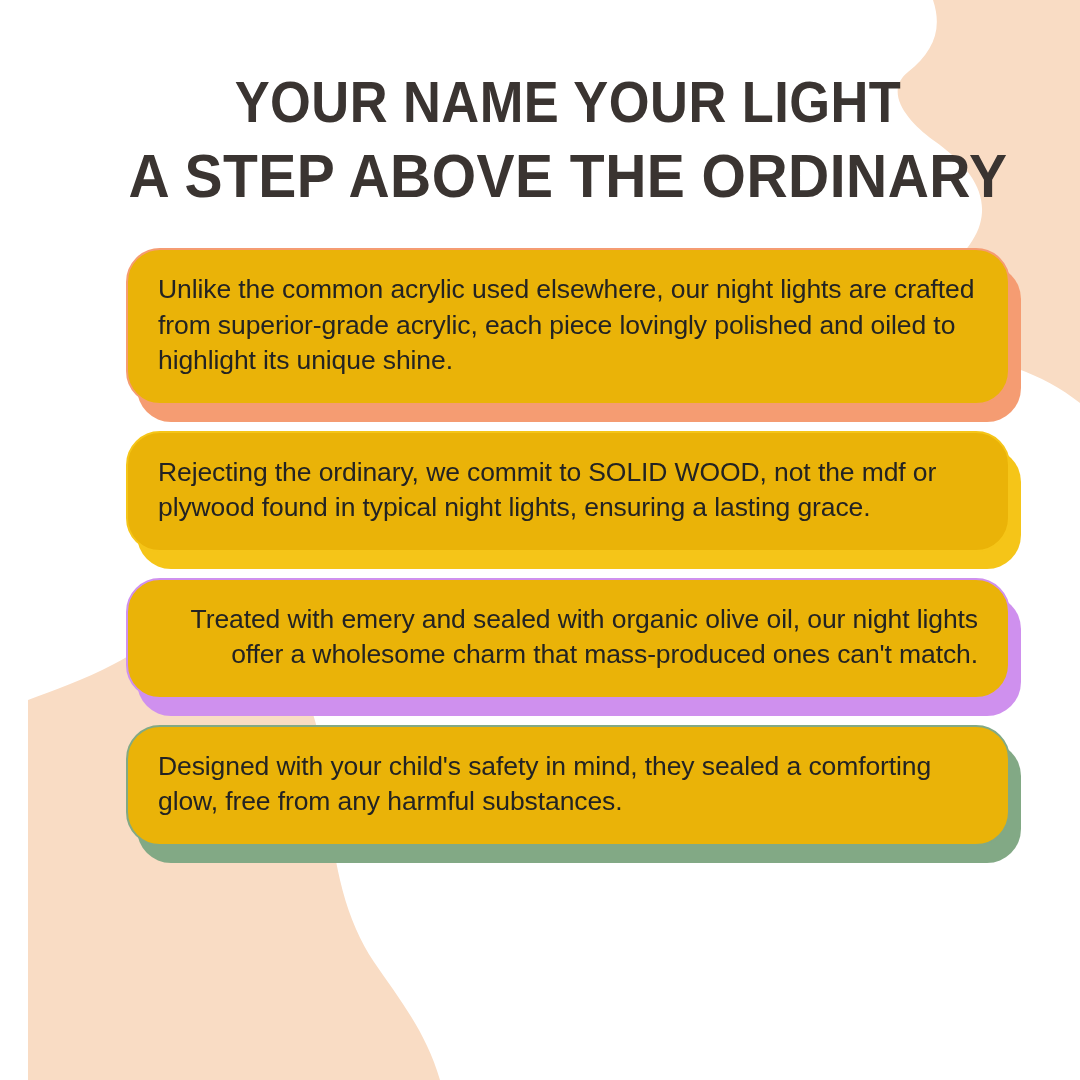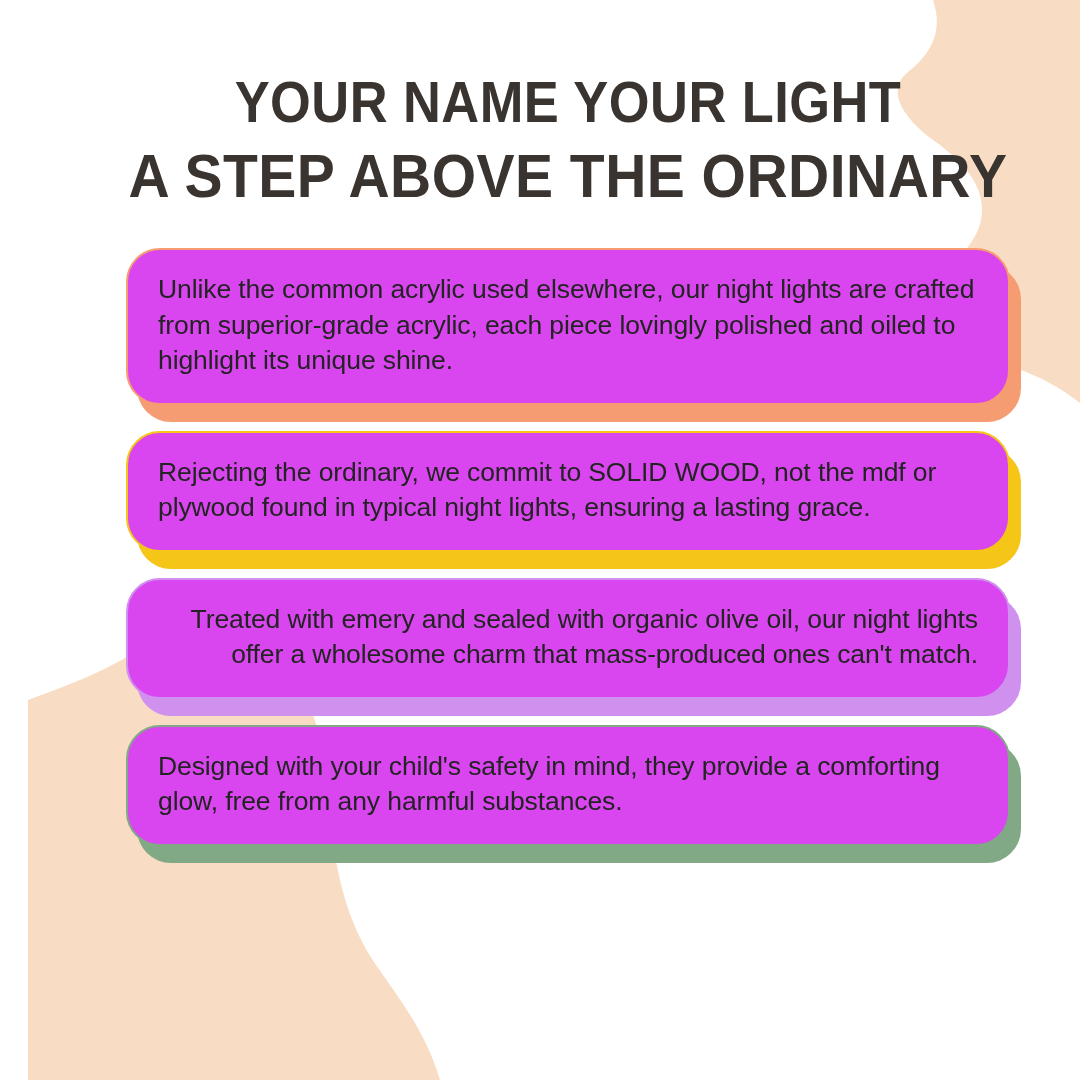--- a/index.html
+++ b/index.html
@@ -78,21 +78,21 @@
     left: 11px;
     top: 17px;
     right: -11px;
     bottom: -17px;
     border-radius: 34px;
   }
 
   
   .card-face {
     position: relative;
-    background: #d946ef;
+    background: #eab308;
     border-radius: 34px;
     border: 2.5px solid #000;
     box-sizing: border-box;
     padding: 22px 30px 24px 30px;
     min-height: 108px;
     display: flex;
     align-items: center;
   }
 
   .card-text {
@@ -138,18 +138,18 @@
       </div>
       <div class="card-wrap">
         <div class="card-shadow" style="background: rgb(207, 144, 238);"></div>
         <div class="card-face" style="border-color: rgb(207, 144, 238); text-align: right;">
           <p class="card-text" style="color: rgb(35, 35, 35);">Treated with emery and sealed with organic olive oil, our night lights offer a wholesome charm that mass-produced ones can't match.</p>
         </div>
       </div>
       <div class="card-wrap">
         <div class="card-shadow" style="background: rgb(130, 169, 133);"></div>
         <div class="card-face" style="border-color: rgb(130, 169, 133);">
-          <p class="card-text" style="color: rgb(35, 35, 35);">Designed with your child's safety in mind, they provide a comforting glow, free from any harmful substances.</p>
+          <p class="card-text" style="color: rgb(35, 35, 35);">Designed with your child's safety in mind, they sealed a comforting glow, free from any harmful substances.</p>
         </div>
       </div>
     </div>
 
 </div>
 
 </body></html>

